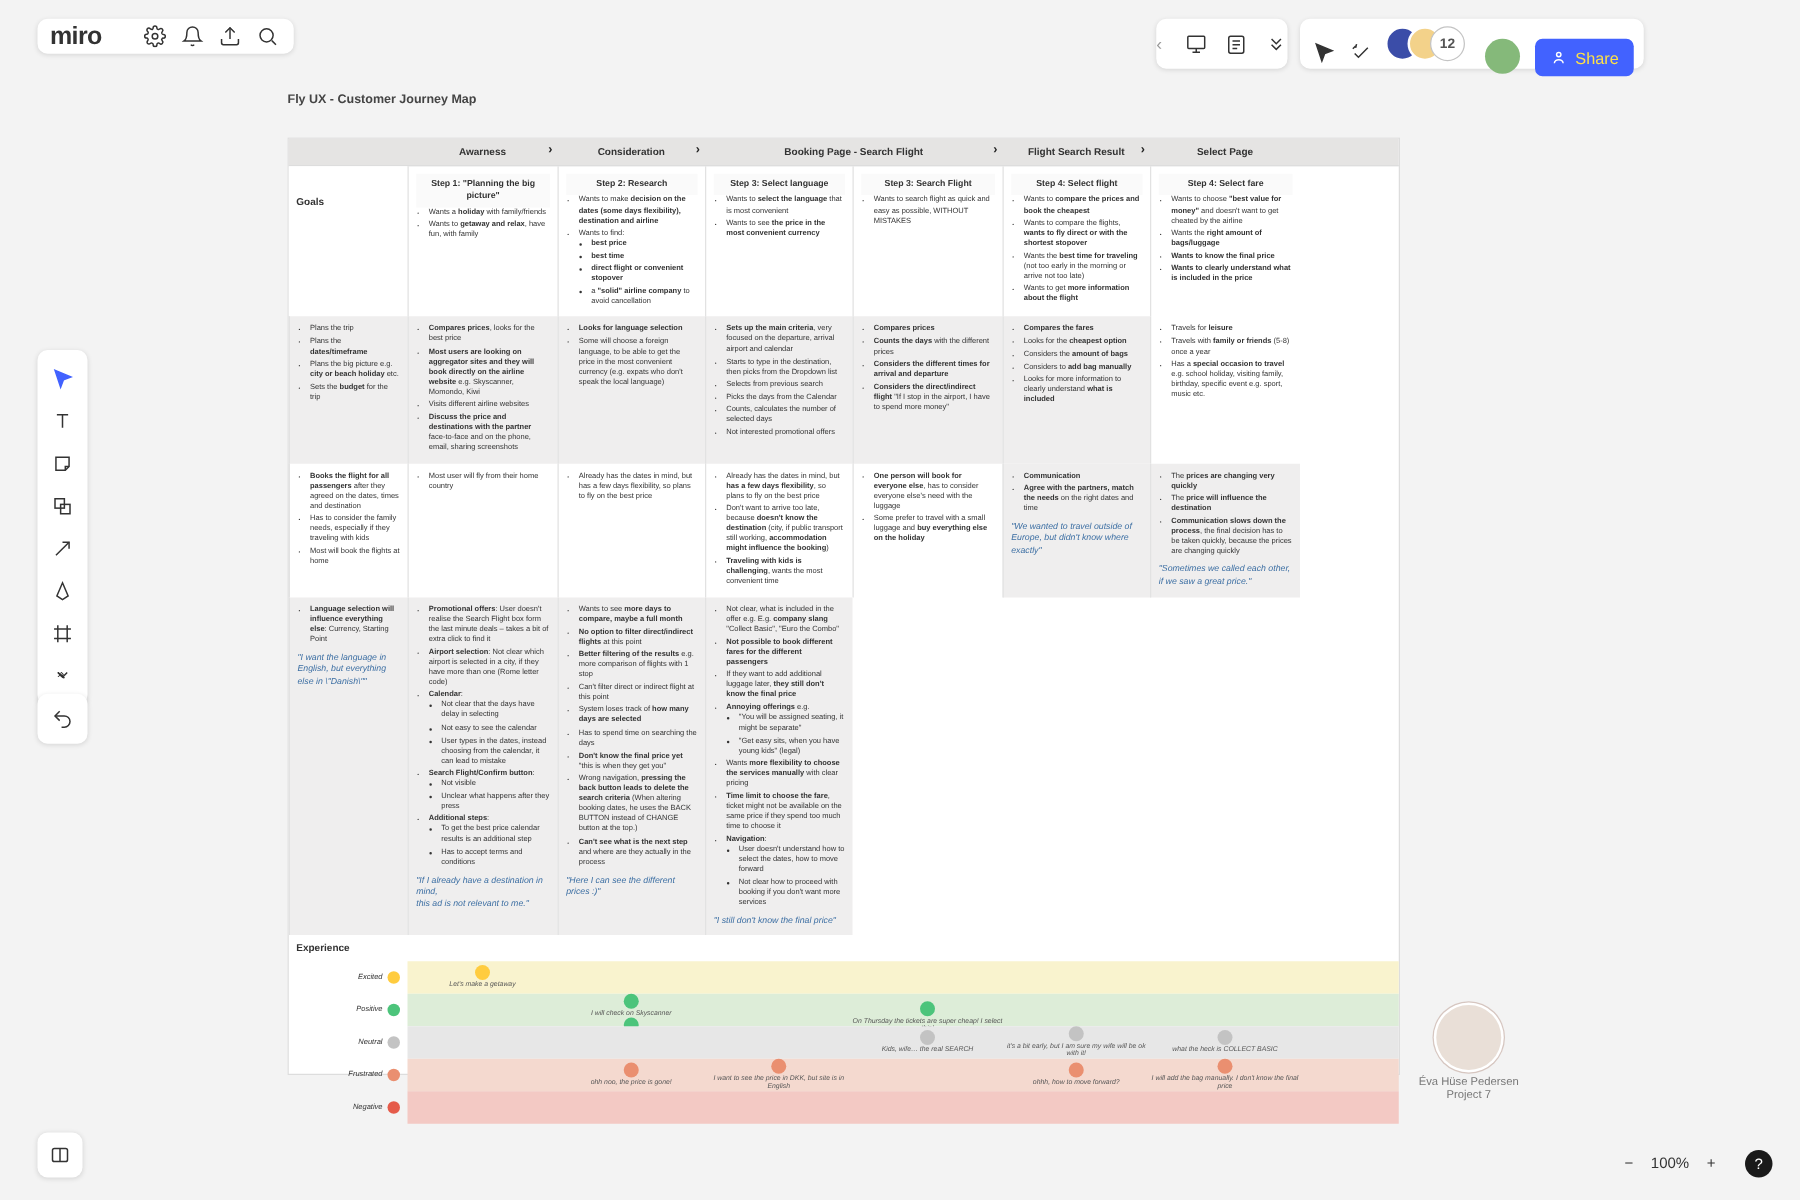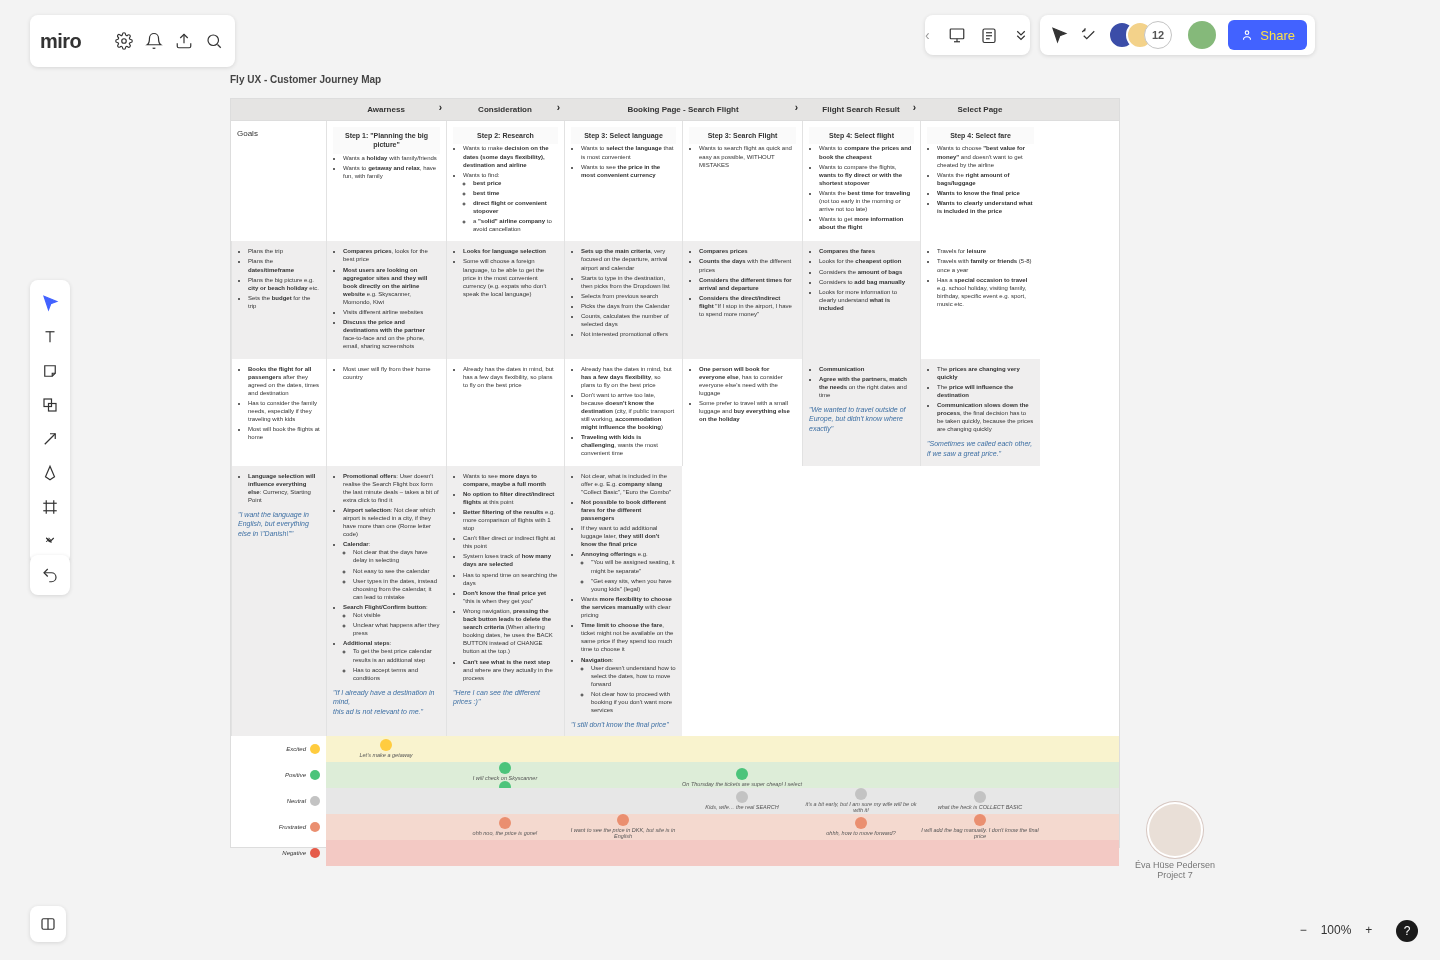--- a/index.html
+++ b/index.html
@@ -18,27 +18,27 @@
     --green:#ddedd8;
     --grey2:#e7e7e7;
     --pink:#f4d9cf;
     --red:#f3c9c4;
   }
   *{box-sizing:border-box}
   html,body{margin:0;padding:0;width:1440px;height:960px;font-family:Helvetica,Arial,sans-serif;color:var(--text)}
   body{background:var(--bg);position:relative;overflow:hidden}
 
   
-  .tl-bar{position:absolute;top:15px;left:30px;width:205px;height:52px;background:#fff;border-radius:8px;box-shadow:var(--shadow);display:flex;align-items:center;gap:8px;padding:0 10px}
+  .tl-bar{position:absolute;top:15px;left:30px;width:205px;height:28px;background:#fff;border-radius:8px;box-shadow:var(--shadow);display:flex;align-items:center;gap:8px;padding:0 10px}
   .tl-bar .logo{font-weight:800;font-size:20px;letter-spacing:-0.5px;flex:1}
   .ic{width:22px;height:22px;display:flex;align-items:center;justify-content:center;color:#333}
   .ic svg{width:18px;height:18px;stroke:currentColor;fill:none;stroke-width:1.6}
 
   .tr-bar1{position:absolute;top:15px;right:410px;width:105px;height:40px;background:#fff;border-radius:8px;box-shadow:var(--shadow);display:flex;align-items:center;justify-content:center;gap:14px}
-  .tr-bar2{position:absolute;top:15px;right:125px;width:275px;height:40px;background:#fff;border-radius:8px;box-shadow:var(--shadow);display:flex;align-items:center;padding:0 8px;gap:8px}
+  .tr-bar2{position:absolute;top:15px;right:125px;width:275px;height:40px;background:#fff;border-radius:8px;box-shadow:var(--shadow);display:flex;padding:16px 8px;gap:8px}
   .avatar{width:28px;height:28px;border-radius:50%;display:inline-block}
   .av-stack{display:flex;align-items:center}
   .av-stack .avatar{margin-left:-10px;border:2px solid #fff}
   .av-stack .avatar:first-child{margin-left:0}
   .av-count{width:28px;height:28px;border-radius:50%;border:1.5px solid #c4c4c4;background:#fff;color:#555;display:flex;align-items:center;justify-content:center;font-size:11px;font-weight:600;margin-left:-10px}
   .share-btn{height:30px;background:var(--share);color:#fde047;border-radius:6px;display:flex;align-items:center;gap:6px;padding:0 12px;font-size:13px;font-weight:500;margin-left:auto}
   .arrow-prev{color:#999;font-size:14px;margin-right:4px}
 
   
   .lt-bar{position:absolute;top:280px;left:30px;width:40px;background:#fff;border-radius:8px;box-shadow:var(--shadow);display:flex;flex-direction:column;align-items:center;padding:6px 0}
@@ -47,28 +47,28 @@
   .lt-bar .tool svg{width:18px;height:18px;stroke:currentColor;fill:none;stroke-width:1.6}
   .lt-undo{position:absolute;top:555px;left:30px;width:40px;height:40px;background:#fff;border-radius:8px;box-shadow:var(--shadow);display:flex;align-items:center;justify-content:center}
 
   
   .bl-btn{position:absolute;bottom:18px;left:30px;width:36px;height:36px;background:#fff;border-radius:8px;box-shadow:var(--shadow);display:flex;align-items:center;justify-content:center}
   .br-zoom{position:absolute;bottom:18px;right:54px;width:100px;height:24px;display:flex;align-items:center;justify-content:center;gap:14px;font-size:12px;color:#333}
   .br-help{position:absolute;bottom:18px;right:22px;width:22px;height:22px;border-radius:50%;background:#1a1a1a;color:#fff;display:flex;align-items:center;justify-content:center;font-size:12px}
 
   
   .board-title{position:absolute;top:74px;left:230px;font-size:10px;font-weight:700;color:#444}
-  .board{position:absolute;top:98px;left:230px;width:890px;height:750px;background:#fff;border:1px solid #ddd}
+  .board{position:absolute;top:110px;left:230px;width:890px;height:750px;background:#fff;border:1px solid #ddd}
   .stages{display:grid;grid-template-columns:95px 120px 118px 238px 118px 120px;border-bottom:1px solid #ddd;background:var(--hdr-grey);font-size:8px;font-weight:700;text-align:center;height:22px}
   .stages > div{display:flex;align-items:center;justify-content:center;position:relative}
   .stages > div:not(:first-child)::after{content:"";position:absolute;right:-1px;top:50%;transform:translateY(-50%);width:0;height:0}
   .stages .chev{position:absolute;right:4px;top:3px;font-size:10px;color:#222}
 
   .grid{display:grid;grid-template-columns:95px 120px 118px 118px 120px 118px 120px}
-  .rowlabel{font-size:8px;font-weight:400;padding:8px 6px;background:#fff}
+  .rowlabel{font-size:8px;font-weight:700;padding:24px 6px;background:#fff}
   .cell{font-size:6px;line-height:1.35;padding:6px 6px;border-left:1px solid #e2e2e2}
   .cell ul{margin:0;padding-left:10px}
   .cell li{margin:0 0 2px 0}
   .steplabel{font-size:7px;font-weight:700;text-align:center;padding:4px 0;background:#fafafa}
   .quote{color:var(--quote);font-style:italic;font-size:7px;margin-top:6px}
 
   
   .exp-wrap{position:relative;margin-top:0px}
   .exp-label-row{display:grid;grid-template-columns:95px 1fr;font-size:8px;font-weight:700}
   .exp-label-row .lab{padding:6px}
@@ -518,20 +518,24 @@
                 <li>User doesn't understand how to select the dates, how to move forward</li>
                 <li>Not clear how to proceed with booking if you don't want more services</li>
               </ul></li>
           </ul>
           <div class="quote">"I still don't know the final price"</div>
         </div>
       </div>
   </div>
 
   <div class="exp-wrap">
+    <div class="exp-label-row">
+        <div class="lab">Experience</div>
+        <div></div>
+      </div>
     <div class="exp-rows">
       <div class="side">
         <div class="l">
             <span>Excited</span>
             <span class="emo e-hap"></span>
           </div>
         <div class="l">
             <span>Positive</span>
             <span class="emo e-smi"></span>
           </div>

